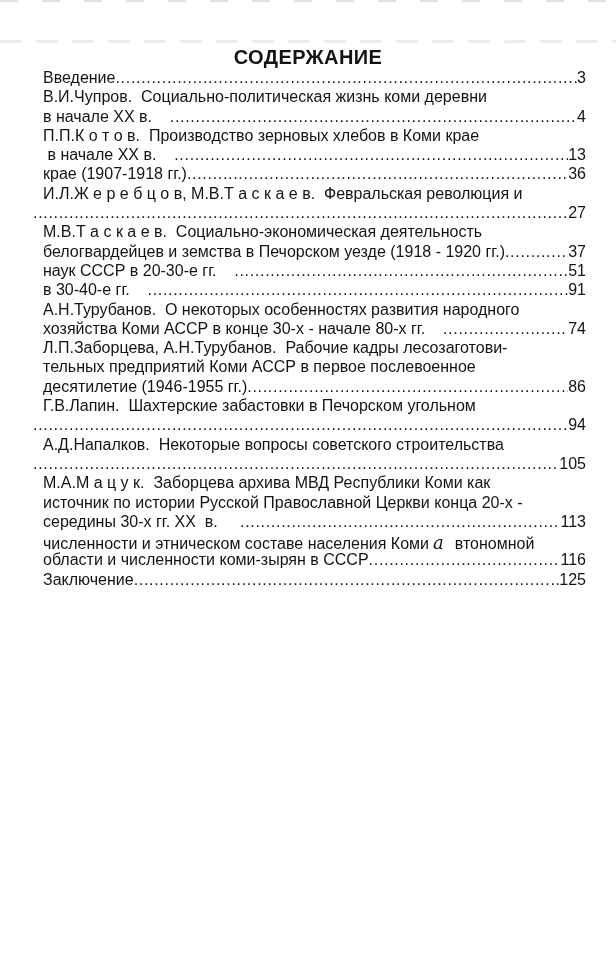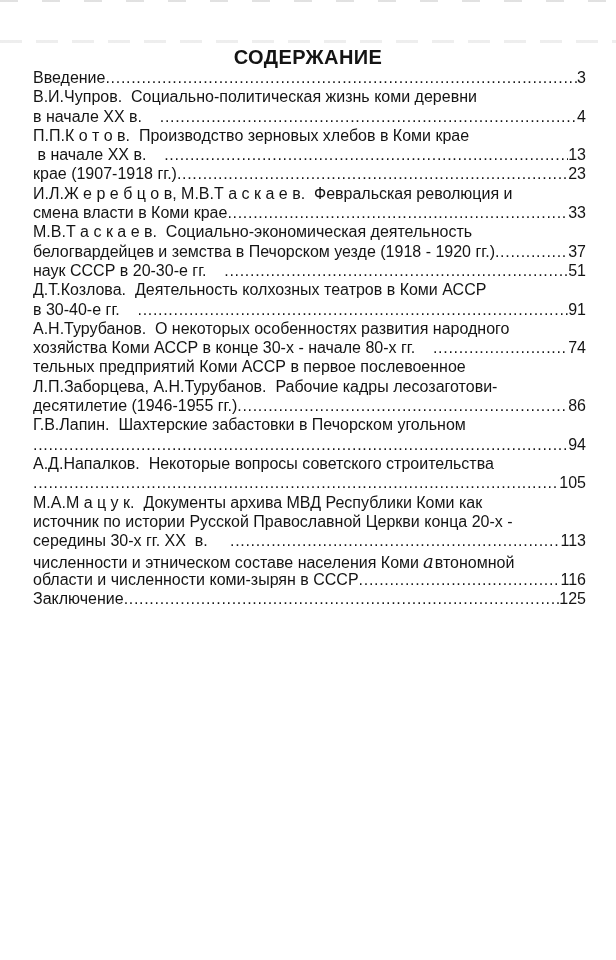--- a/index.html
+++ b/index.html
@@ -30,21 +30,21 @@
     text-align:center; font-size:20px; line-height:22px;
     font-weight:700; letter-spacing:.4px;
   }
   .toc {
     position:absolute; top:69px; left:33px; width:553px;
   }
   .line {
     display:flex; align-items:baseline;
     height:19.3px; font-size:16px; overflow:hidden;
   }
-  .txt { white-space:pre; flex:0 0 auto; }
+  .txt { white-space:pre; flex:0 0 auto;margin-left:10px; }
   .dots {
     flex:1 1 auto; overflow:hidden; white-space:nowrap;
     letter-spacing:.7px;
   }
   .pg { flex:0 0 auto; white-space:pre; }
   .cursive {
     font-family:"DejaVu Serif", serif; font-style:italic;
     font-size:18px; margin:0 1px 0 4px; flex:0 0 auto;
   }
 </style>
@@ -84,79 +84,75 @@
     <div class="line">
         <span class="txt"> в начале XX в.    </span>
         <span class="dots">........................................................................................................................................................................................................</span>
         <span class="pg">13</span>
       </div>
 
 
     <div class="line">
         <span class="txt">крае (1907-1918 гг.)</span>
         <span class="dots">........................................................................................................................................................................................................</span>
-        <span class="pg">23</span>
+        <span class="pg">36</span>
       </div>
 
     <div class="line">
         <span class="txt">И.Л.Ж е р е б ц о в, М.В.Т а с к а е в.  Февральская революция и</span>
       </div>
 
     <div class="line">
-        <span class="txt">смена власти в Коми крае</span>
-        <span class="dots">........................................................................................................................................................................................................</span>
-        <span class="pg">33</span>
+        <span class="dots">........................................................................................................................................................................................................</span>
+        <span class="pg">27</span>
       </div>
 
     <div class="line">
         <span class="txt">М.В.Т а с к а е в.  Социально-экономическая деятельность</span>
       </div>
 
     <div class="line">
         <span class="txt">белогвардейцев и земства в Печорском уезде (1918 - 1920 гг.)</span>
         <span class="dots">........................................................................................................................................................................................................</span>
         <span class="pg">37</span>
       </div>
 
 
     <div class="line">
         <span class="txt">наук СССР в 20-30-е гг.    </span>
         <span class="dots">........................................................................................................................................................................................................</span>
         <span class="pg">51</span>
       </div>
 
-    <div class="line">
-        <span class="txt">Д.Т.Козлова.  Деятельность колхозных театров в Коми АССР</span>
-      </div>
 
     <div class="line">
         <span class="txt">в 30-40-е гг.    </span>
         <span class="dots">........................................................................................................................................................................................................</span>
         <span class="pg">91</span>
       </div>
 
     <div class="line">
         <span class="txt">А.Н.Турубанов.  О некоторых особенностях развития народного</span>
       </div>
 
     <div class="line">
         <span class="txt">хозяйства Коми АССР в конце 30-х - начале 80-х гг.    </span>
         <span class="dots">........................................................................................................................................................................................................</span>
         <span class="pg">74</span>
       </div>
 
     <div class="line">
+        <span class="txt">Л.П.Заборцева, А.Н.Турубанов.  Рабочие кадры лесозаготови-</span>
+      </div>
+
+    <div class="line">
         <span class="txt">тельных предприятий Коми АССР в первое послевоенное</span>
       </div>
 
     <div class="line">
-        <span class="txt">Л.П.Заборцева, А.Н.Турубанов.  Рабочие кадры лесозаготови-</span>
-      </div>
-
-    <div class="line">
         <span class="txt">десятилетие (1946-1955 гг.)</span>
         <span class="dots">........................................................................................................................................................................................................</span>
         <span class="pg">86</span>
       </div>
 
     <div class="line">
         <span class="txt">Г.В.Лапин.  Шахтерские забастовки в Печорском угольном</span>
       </div>
 
     <div class="line">
@@ -167,21 +163,21 @@
     <div class="line">
         <span class="txt">А.Д.Напалков.  Некоторые вопросы советского строительства</span>
       </div>
 
     <div class="line">
         <span class="dots">........................................................................................................................................................................................................</span>
         <span class="pg">105</span>
       </div>
 
     <div class="line">
-        <span class="txt">М.А.М а ц у к.  Документы архива МВД Республики Коми как</span>
+        <span class="txt">М.А.М а ц у к.  Заборцева архива МВД Республики Коми как</span>
       </div>
 
     <div class="line">
         <span class="txt">источник по истории Русской Православной Церкви конца 20-х -</span>
       </div>
 
     <div class="line">
         <span class="txt">середины 30-х гг. XX  в.     </span>
         <span class="dots">........................................................................................................................................................................................................</span>
         <span class="pg">113</span>

